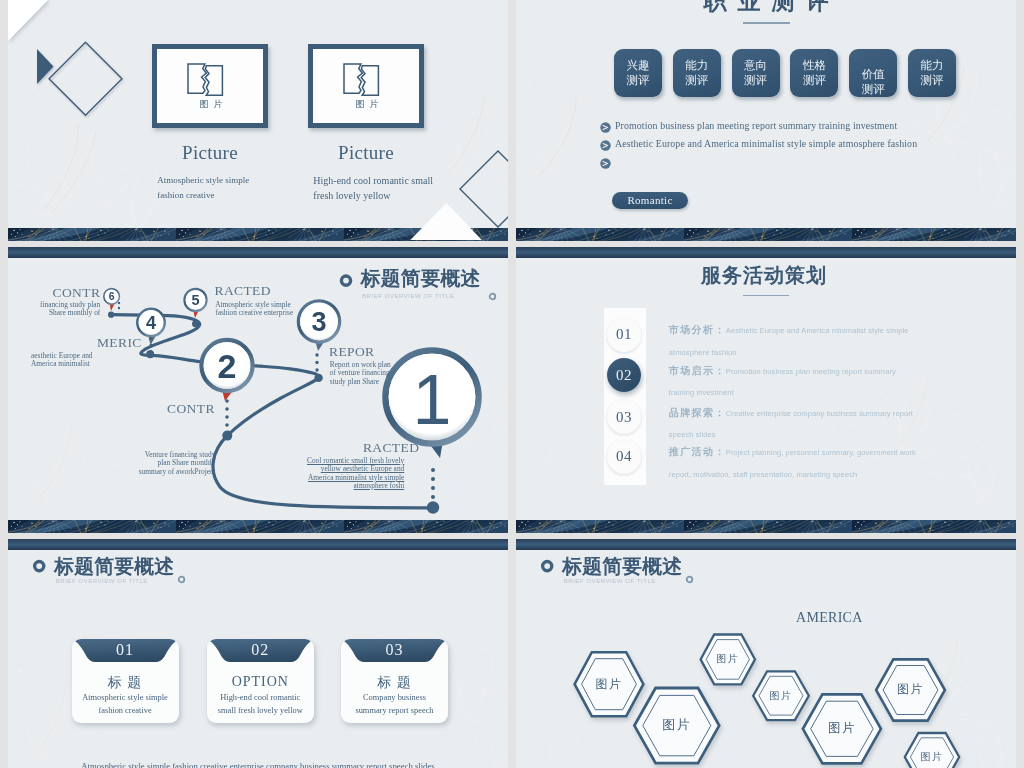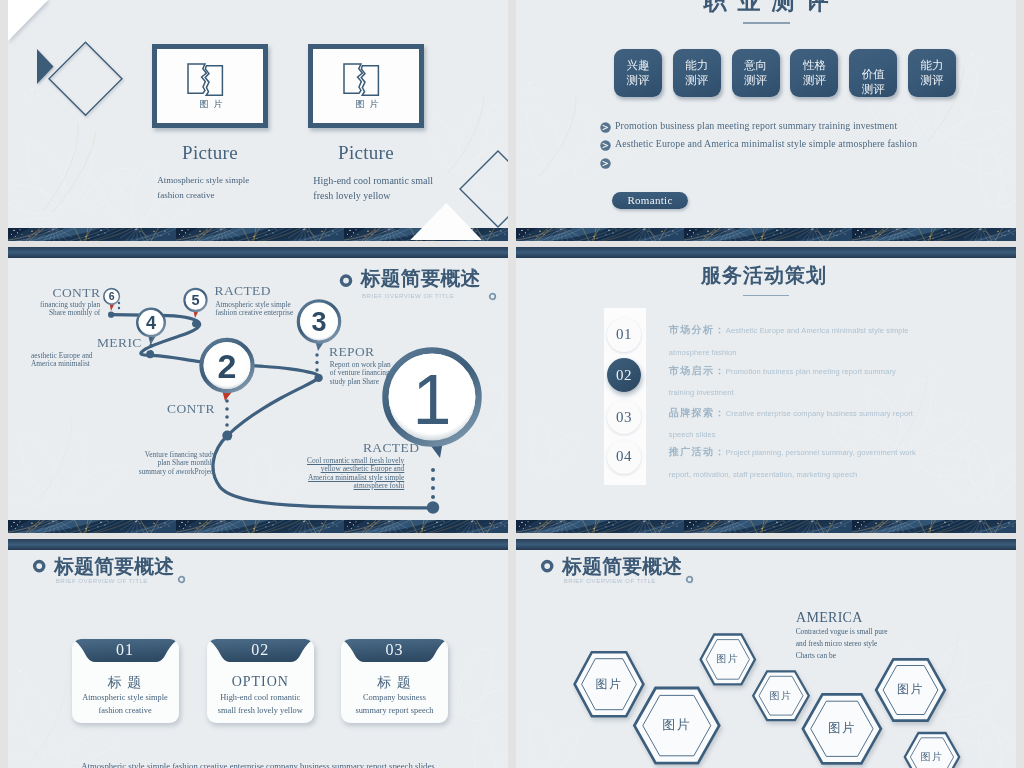--- a/index.html
+++ b/index.html
@@ -762,25 +762,20 @@
   <svg class="abs" style="left:25px;top:21px" width="14" height="14">
     <circle cx="6.2" cy="6.1" r="4.6" fill="none" stroke="#42617e" stroke-width="3.4"></circle>
   </svg>
   <div class="abs ttl-cn" style="left:46.3px;top:16.5px;font-size:19.8px;letter-spacing:0.2px;line-height:20px;">标题简要概述</div>
   <div class="abs ttl-sub" style="left:47.7px;top:38.2px;font-size:6.1px;letter-spacing:0.5px;line-height:7px;">BRIEF OVERVIEW OF TITLE</div>
   <svg class="abs" style="left:169.2px;top:36.4px" width="9" height="9">
     <circle cx="4.5" cy="4.5" r="2.8" fill="none" stroke="#7d97ad" stroke-width="1.8"></circle>
   </svg>
 
   <div class="abs hx-head" style="left:280px;top:71px;">AMERICA</div>
-  <div class="abs hx-body" style="left:279.7px;top:86.5px;width:180px;">
-    <div>Contracted  vogue is small pure</div>
-    <div>and fresh micro stereo style</div>
-    <div>Charts can be</div>
-  </div>
 
   <svg class="abs" style="left:0;top:0" width="500" height="286" viewBox="0 0 500 286">
     <defs>
       <filter id="hexShadow" x="-30%" y="-30%" width="180%" height="180%">
         <feDropShadow dx="1.5" dy="3" stdDeviation="2" flood-color="#8e9ba6" flood-opacity="0.45"></feDropShadow>
       </filter>
     </defs>
     <g stroke="#3d5f7e" fill="#fafbfc">
       <g transform="translate(93,145.2)" filter="url(#hexShadow)">
         <polygon points="-17.2,-32 17.2,-32 34.4,0 17.2,32 -17.2,32 -34.4,0" stroke-width="2.6"></polygon>

